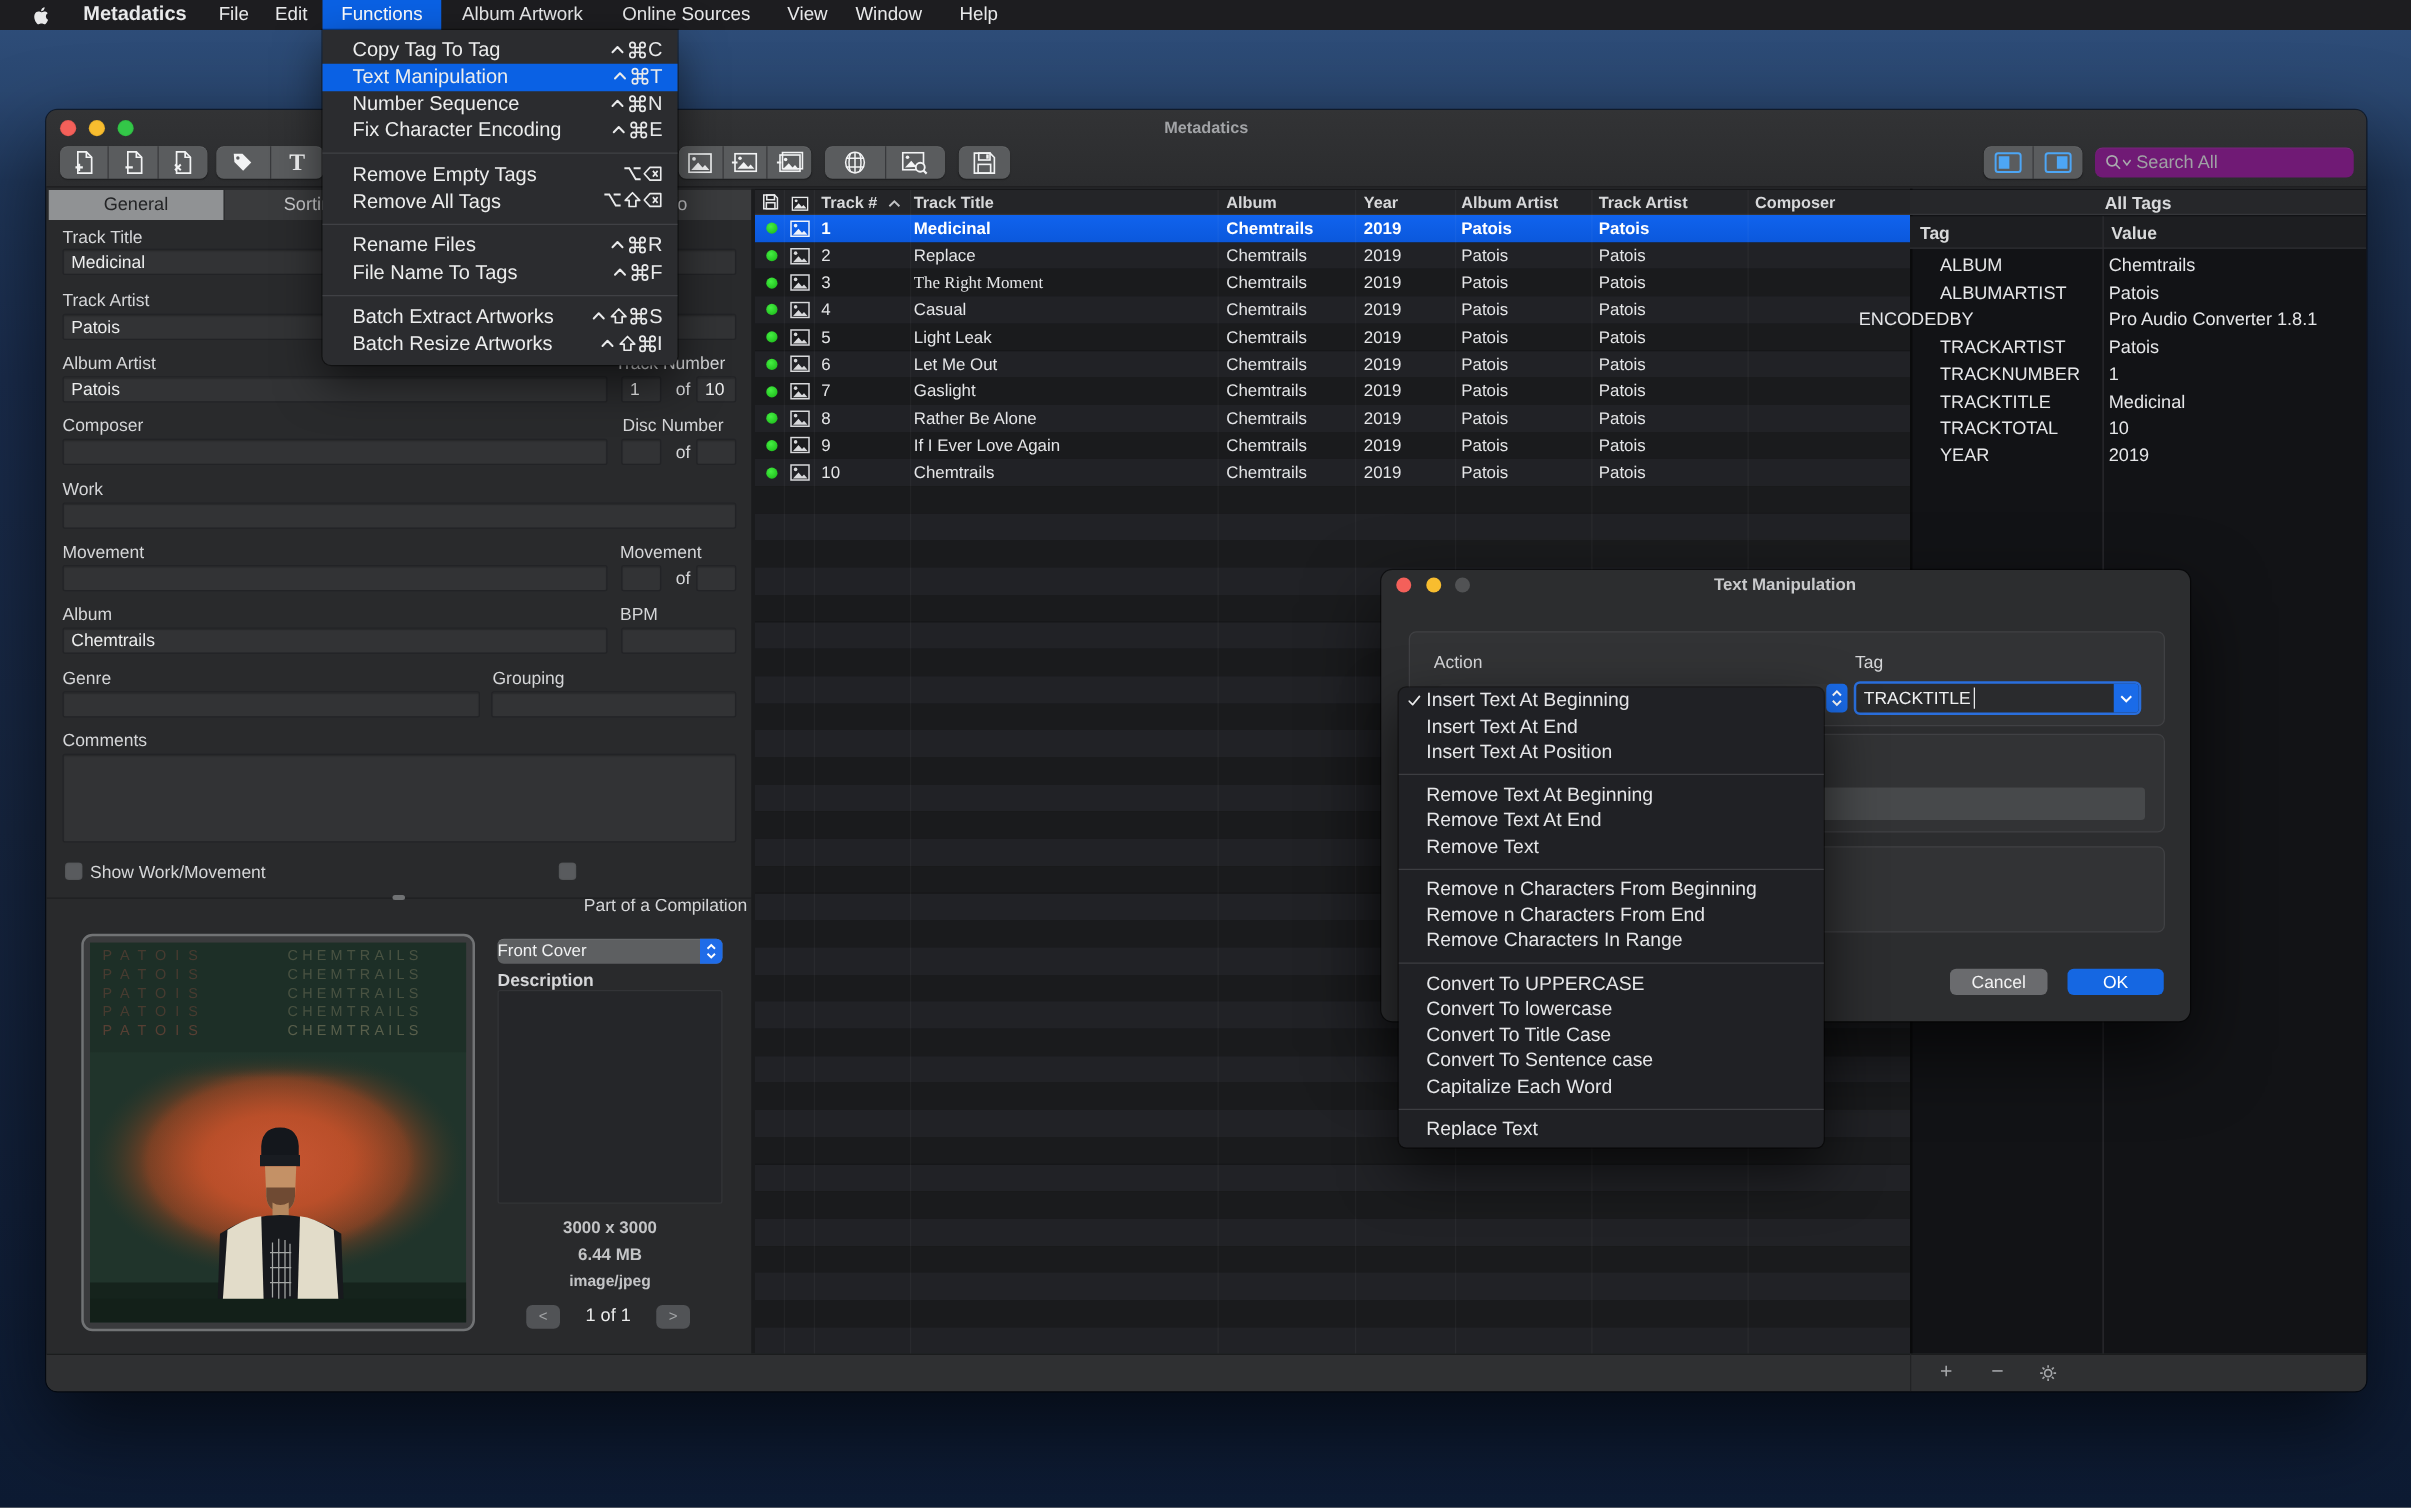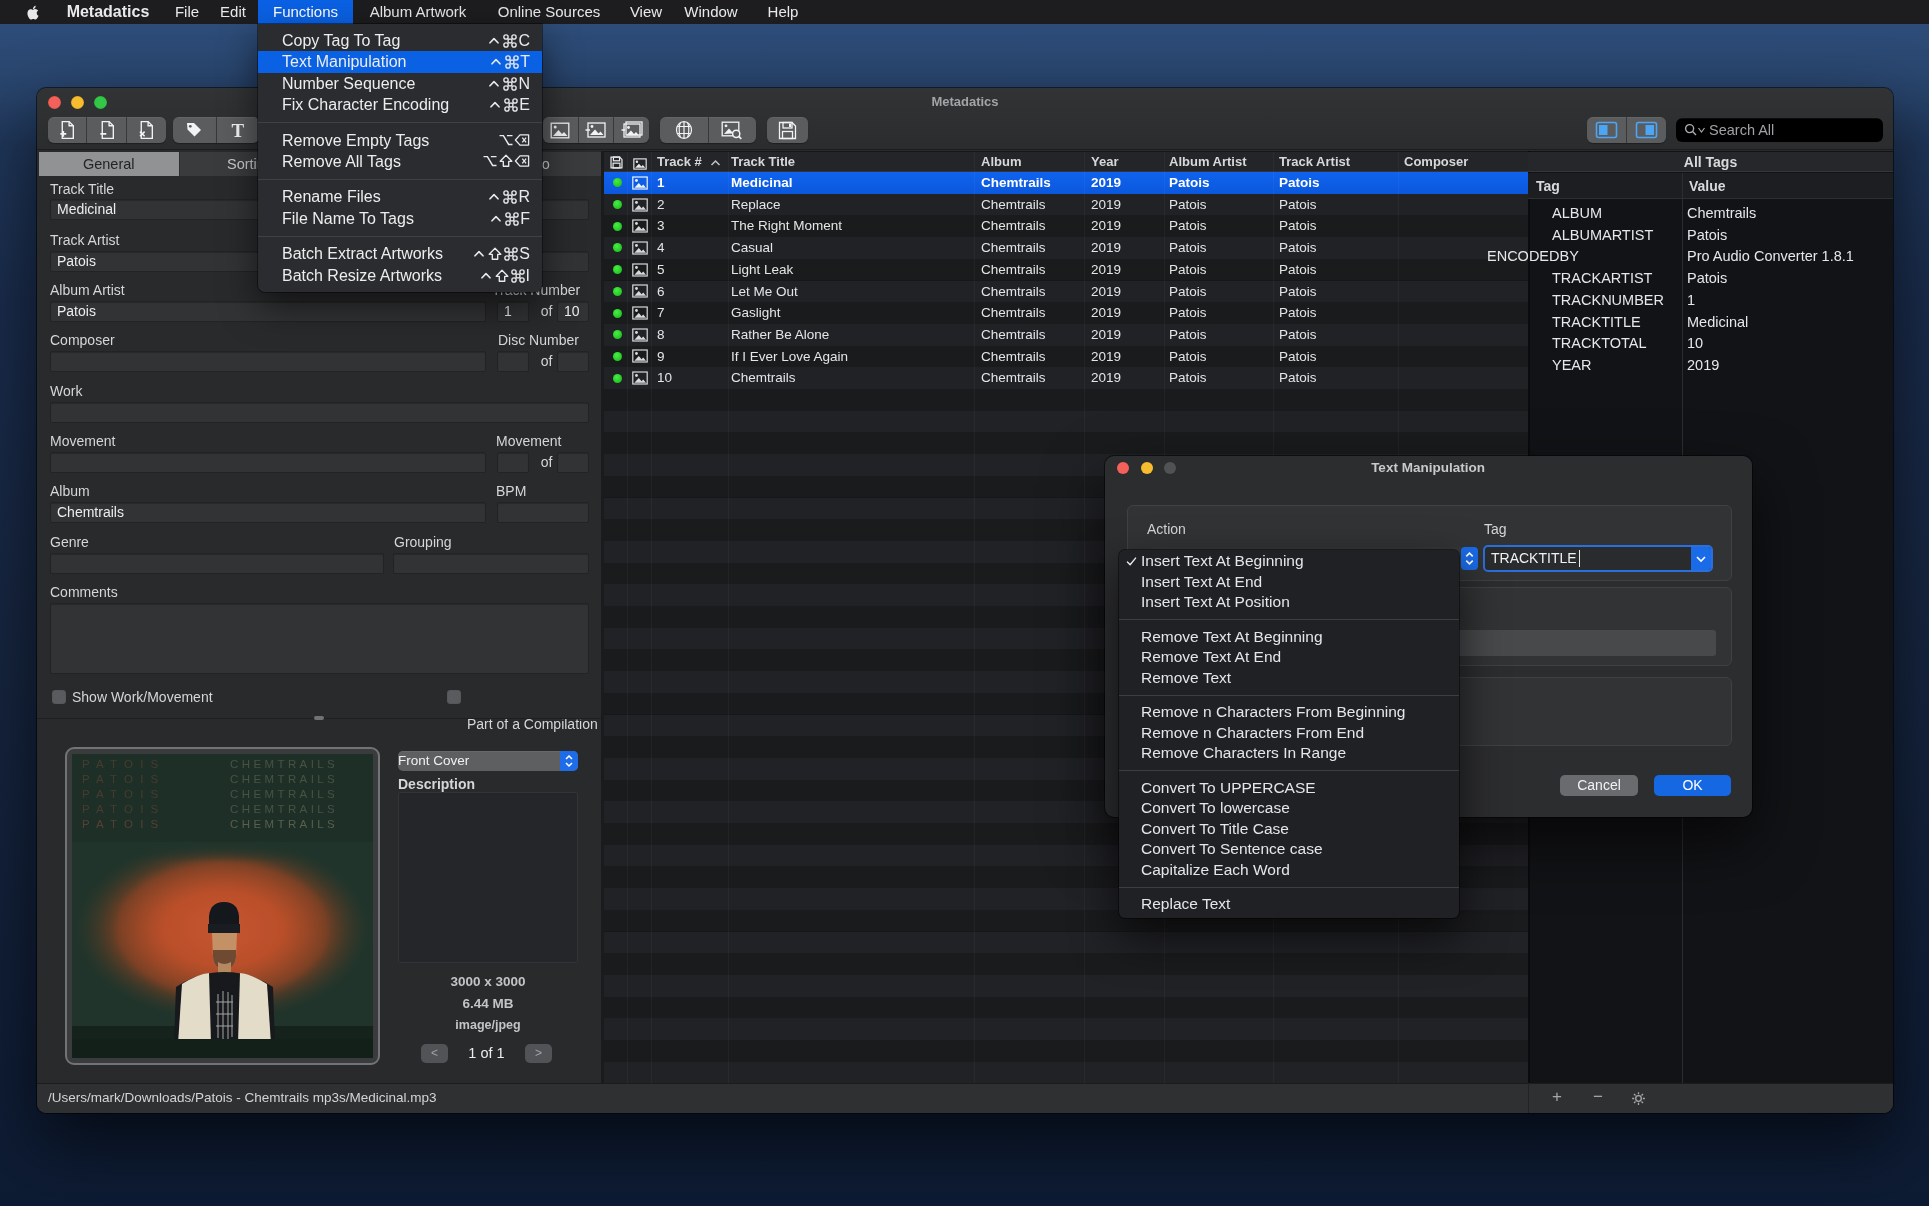--- a/index.html
+++ b/index.html
@@ -152,21 +152,21 @@
           <rect x="4" y="4" width="8.5" height="10" fill="#4da6f5"></rect>
         </svg>
       </div>
       <div style="flex:1;border-left:1px solid rgba(30,30,32,.55);display:flex;align-items:center;justify-content:center;">
         <svg width="23" height="18" viewBox="0 0 23 18" fill="none">
           <rect x="1.5" y="1.5" width="20" height="15" rx="2" stroke="#4da6f5" stroke-width="1.6"></rect>
           <rect x="10.5" y="4" width="8.5" height="10" fill="#4da6f5"></rect>
         </svg>
       </div>
     </div>
-<div class="abs" style="left:1639px;top:30px;width:207px;height:24px;background:#000000;border-radius:6px;box-shadow:inset 0 0.5px 0 rgba(255,255,255,.1);">
+<div class="abs" style="left:1639px;top:30px;width:207px;height:24px;background:#701a75;border-radius:6px;box-shadow:inset 0 0.5px 0 rgba(255,255,255,.1);">
 <svg class="abs" style="left:8px;top:5px" width="14" height="14" viewBox="0 0 14 14" fill="none" stroke="#a8aaad" stroke-width="1.4">
         <circle cx="5.6" cy="5.6" r="4"></circle>
         <path d="M8.6 8.6 L12 12"></path>
       </svg>
 <svg class="abs" style="left:22px;top:9px" width="7" height="6" viewBox="0 0 7 6">
         <path d="M0.5 1 L3.5 5 L6.5 1" fill="none" stroke="#a8aaad" stroke-width="1.2"></path>
       </svg>
 <span class="abs" style="left:33px;top:0;line-height:24px;color:#9fa1a4;font-size:14.5px;">Search All</span>
     </div>
 <div class="abs" style="left:1.5px;top:64px;width:140.5px;height:24px;background:#909294;color:#232426;font-size:14.5px;line-height:24px;text-align:center;">General</div>
@@ -331,21 +331,21 @@
 <div class="abs" style="left:1132px;top:105.7px;height:21.7px;line-height:21.7px;color:#e4e5e7;font-size:13.5px;">Patois</div>
 <div class="abs" style="left:1242px;top:105.7px;height:21.7px;line-height:21.7px;color:#e4e5e7;font-size:13.5px;">Patois</div>
 <div class="abs" style="left:567px;top:127.4px;width:924px;height:21.7px;background:#1a1b1d;"></div>
 <div class="abs" style="left:575.5px;top:133.7px;width:9px;height:9px;border-radius:50%;background:radial-gradient(circle at 40% 35%,#45ef43,#17b414);"></div>
 <svg class="abs" style="left:595px;top:131.2px" width="16" height="14" viewBox="0 0 20 17" fill="none" stroke="#d8d9db" stroke-width="1.5">
       <rect x="1" y="1" width="18" height="15"></rect>
       <circle cx="5.6" cy="5.4" r="1.8" fill="#d8d9db" stroke="none"></circle>
       <path d="M3 14.5 L8.5 8.5 L12 12.5 L14 10.5 L17.5 14.5" fill="#d8d9db" stroke="none"></path>
     </svg>
 <div class="abs" style="left:620px;top:127.4px;height:21.7px;line-height:21.7px;color:#e4e5e7;font-size:13.5px;">3</div>
-<div class="abs" style="left:694px;top:127.4px;height:21.7px;line-height:21.7px;color:#e4e5e7;font-size:13.5px;">The Right Moment</div>
+<div class="abs" style="left:694px;top:127.4px;height:21.7px;line-height:21.7px;color:#e4e5e7;font-size:13.5px;font-family:Liberation Serif, serif;">The Right Moment</div>
 <div class="abs" style="left:944px;top:127.4px;height:21.7px;line-height:21.7px;color:#e4e5e7;font-size:13.5px;">Chemtrails</div>
 <div class="abs" style="left:1054px;top:127.4px;height:21.7px;line-height:21.7px;color:#e4e5e7;font-size:13.5px;">2019</div>
 <div class="abs" style="left:1132px;top:127.4px;height:21.7px;line-height:21.7px;color:#e4e5e7;font-size:13.5px;">Patois</div>
 <div class="abs" style="left:1242px;top:127.4px;height:21.7px;line-height:21.7px;color:#e4e5e7;font-size:13.5px;">Patois</div>
 <div class="abs" style="left:567px;top:149.1px;width:924px;height:21.7px;background:#212226;"></div>
 <div class="abs" style="left:575.5px;top:155.4px;width:9px;height:9px;border-radius:50%;background:radial-gradient(circle at 40% 35%,#45ef43,#17b414);"></div>
 <svg class="abs" style="left:595px;top:152.9px" width="16" height="14" viewBox="0 0 20 17" fill="none" stroke="#d8d9db" stroke-width="1.5">
       <rect x="1" y="1" width="18" height="15"></rect>
       <circle cx="5.6" cy="5.4" r="1.8" fill="#d8d9db" stroke="none"></circle>
       <path d="M3 14.5 L8.5 8.5 L12 12.5 L14 10.5 L17.5 14.5" fill="#d8d9db" stroke="none"></path>
@@ -490,21 +490,20 @@
 <div class="abs" style="left:1650px;top:180.1px;height:21px;line-height:21px;color:#e6e7e9;font-size:14.5px;">Patois</div>
 <div class="abs" style="left:1515px;top:201.8px;height:21px;line-height:21px;color:#e6e7e9;font-size:14.5px;">TRACKNUMBER</div>
 <div class="abs" style="left:1650px;top:201.8px;height:21px;line-height:21px;color:#e6e7e9;font-size:14.5px;">1</div>
 <div class="abs" style="left:1515px;top:223.5px;height:21px;line-height:21px;color:#e6e7e9;font-size:14.5px;">TRACKTITLE</div>
 <div class="abs" style="left:1650px;top:223.5px;height:21px;line-height:21px;color:#e6e7e9;font-size:14.5px;">Medicinal</div>
 <div class="abs" style="left:1515px;top:245.2px;height:21px;line-height:21px;color:#e6e7e9;font-size:14.5px;">TRACKTOTAL</div>
 <div class="abs" style="left:1650px;top:245.2px;height:21px;line-height:21px;color:#e6e7e9;font-size:14.5px;">10</div>
 <div class="abs" style="left:1515px;top:266.9px;height:21px;line-height:21px;color:#e6e7e9;font-size:14.5px;">YEAR</div>
 <div class="abs" style="left:1650px;top:266.9px;height:21px;line-height:21px;color:#e6e7e9;font-size:14.5px;">2019</div>
 <div class="abs" style="left:0;top:995px;width:1856px;height:30px;background:#2f3032;border-top:1px solid #1b1c1d;"></div>
-<div class="abs" style="left:11px;top:995px;height:30px;line-height:30px;color:#d3d4d6;font-size:13.5px;">/Users/mark/Downloads/Patois - Chemtrails mp3s/Medicinal.mp3</div>
 <div class="abs" style="left:1491px;top:995px;width:1px;height:30px;background:#222325;"></div>
 <div class="abs" style="left:1511px;top:995px;width:18px;height:30px;line-height:28px;text-align:center;color:#a6a8ab;font-size:17px;font-weight:300;">+</div>
 <div class="abs" style="left:1552px;top:995px;width:18px;height:30px;line-height:27px;text-align:center;color:#a6a8ab;font-size:17px;font-weight:300;">−</div>
 <div class="abs" style="left:1594px;top:1003px;"><svg width="15" height="15" viewBox="0 0 16 16" fill="none" stroke="#a6a8ab" stroke-width="1.4">
         <circle cx="8" cy="8" r="3"></circle>
         <path d="M8 1.2 V3.4 M8 12.6 V14.8 M1.2 8 H3.4 M12.6 8 H14.8 M3.2 3.2 L4.8 4.8 M11.2 11.2 L12.8 12.8 M12.8 3.2 L11.2 4.8 M4.8 11.2 L3.2 12.8"></path>
       </svg></div>
 </div>
 <div class="abs" style="left:1105px;top:456px;width:647px;height:361px;background:#2c2d2f;border-radius:9px;box-shadow:0 25px 60px rgba(0,0,0,.65),0 0 0 1px rgba(0,0,0,.5);">
 <div class="abs" style="left:12px;top:6px;width:12px;height:12px;border-radius:50%;background:#f4605a;"></div>

